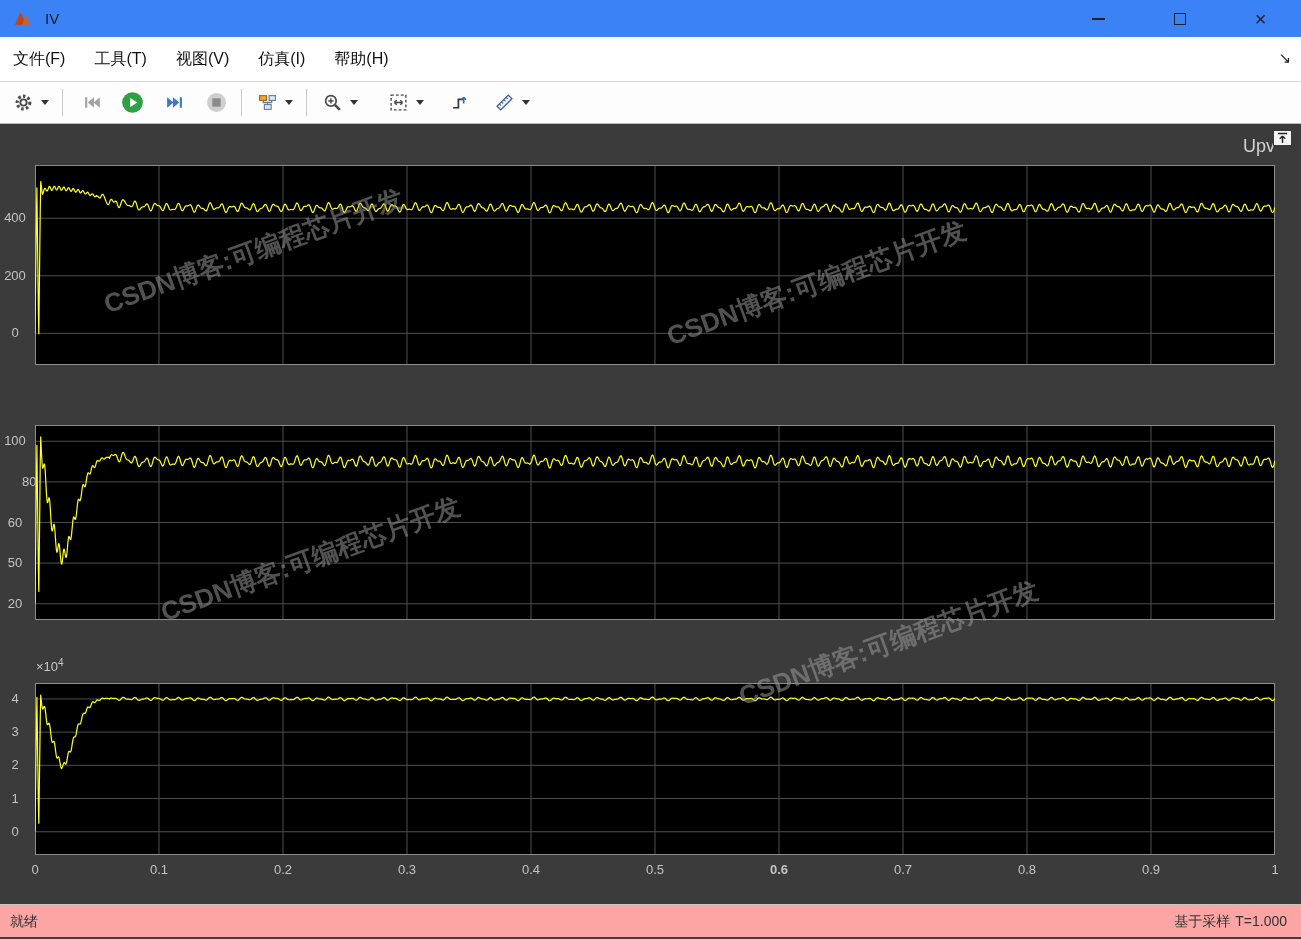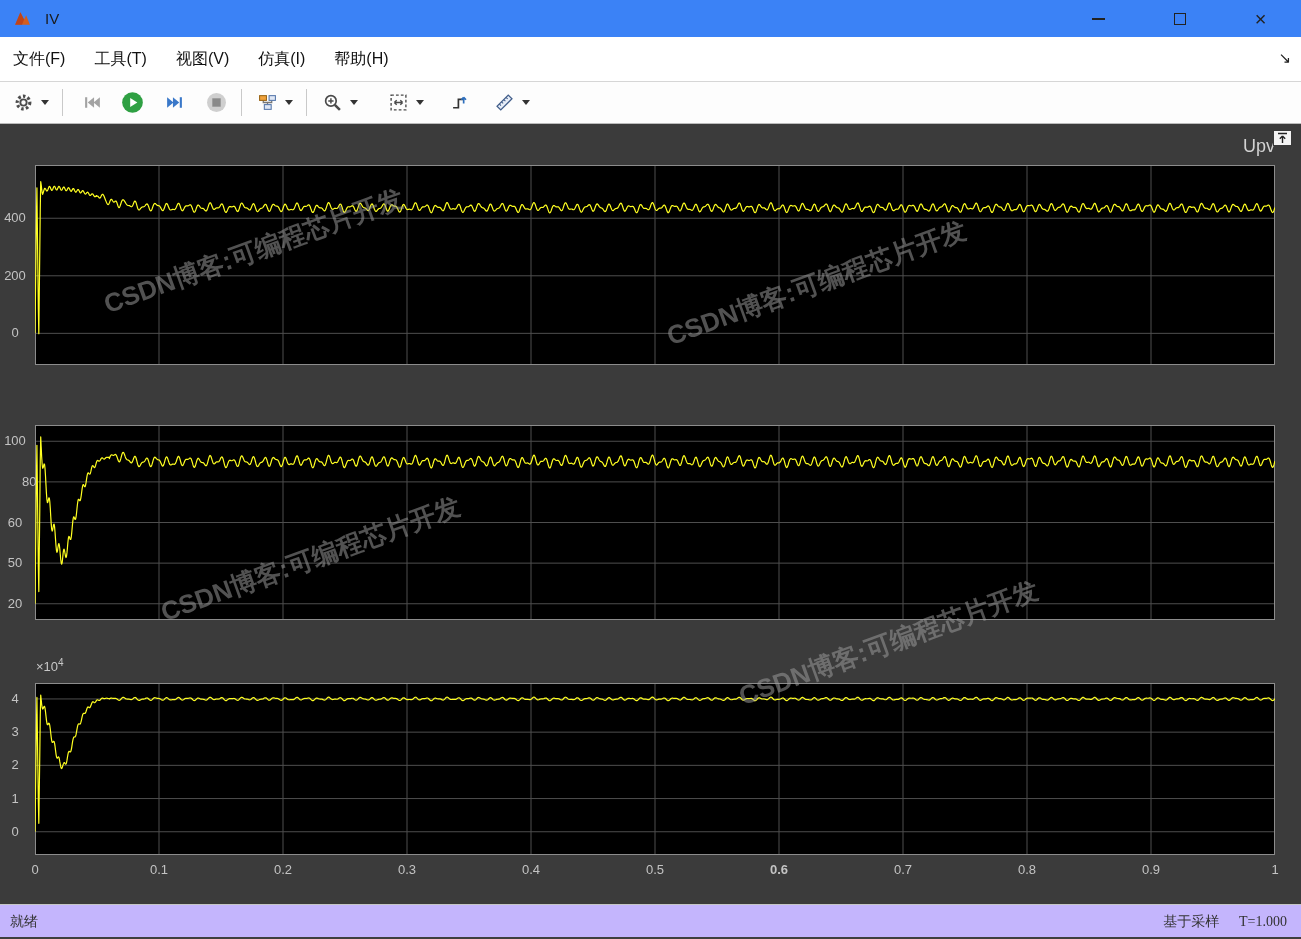--- a/index.html
+++ b/index.html
@@ -40,24 +40,24 @@
   #axes-1 { top:301px; height:195px; }
   #axes-2 { top:559px; height:172px; }
   .tick { position:absolute; color:#c3c3c3; font-size:13px; font-family:"Liberation Sans", sans-serif; }
   .ytick { text-align:center; }
   .xtick { text-align:center; }
   .exp-label { position:absolute; left:36px; top:533px; color:#c8c8c8; font-size:13px; }
   .exp-label sup { font-size:10px; }
   .dock-btn { position:absolute; top:6px; right:9px; width:19px; height:16px; background:#f4f4f4; border:1px solid #3a3a3a; padding:0; display:flex; align-items:center; justify-content:center; }
 
   
-  .statusbar { position:absolute; top:904px; left:0; right:0; height:33px; background:#c4b5fd; border-top:1px solid #c6c6c6; }
+  .statusbar { position:absolute; top:904px; left:0; right:0; height:33px; background:#fca5a5; border-top:1px solid #c6c6c6; }
   .status-ready { position:absolute; left:10px; top:8px; font-size:14px; color:#333; }
   .status-right { position:absolute; right:14px; top:8px; font-size:14px; color:#333; }
-  .status-right span { margin-left:16px;font-family:Liberation Serif, serif; }
+  .status-right span { margin-left:1px; }
   .bottom-edge { position:absolute; top:937px; left:0; right:0; height:2px; background:#3f3f3f; }
 
   
   .wm-layer { position:absolute; inset:0; pointer-events:none; z-index:40; }
   .wm { position:absolute; font-weight:bold; font-size:26px; color:rgba(158,158,158,0.52); white-space:nowrap; transform-origin:left center; }
   .wm-rot { transform:rotate(-20deg); }
   #wm-1 { left:105px; top:288px; }
   #wm-2 { left:668px; top:320px; }
   #wm-3 { left:162px; top:596px; }
   #wm-4 { left:740px; top:680px; }

